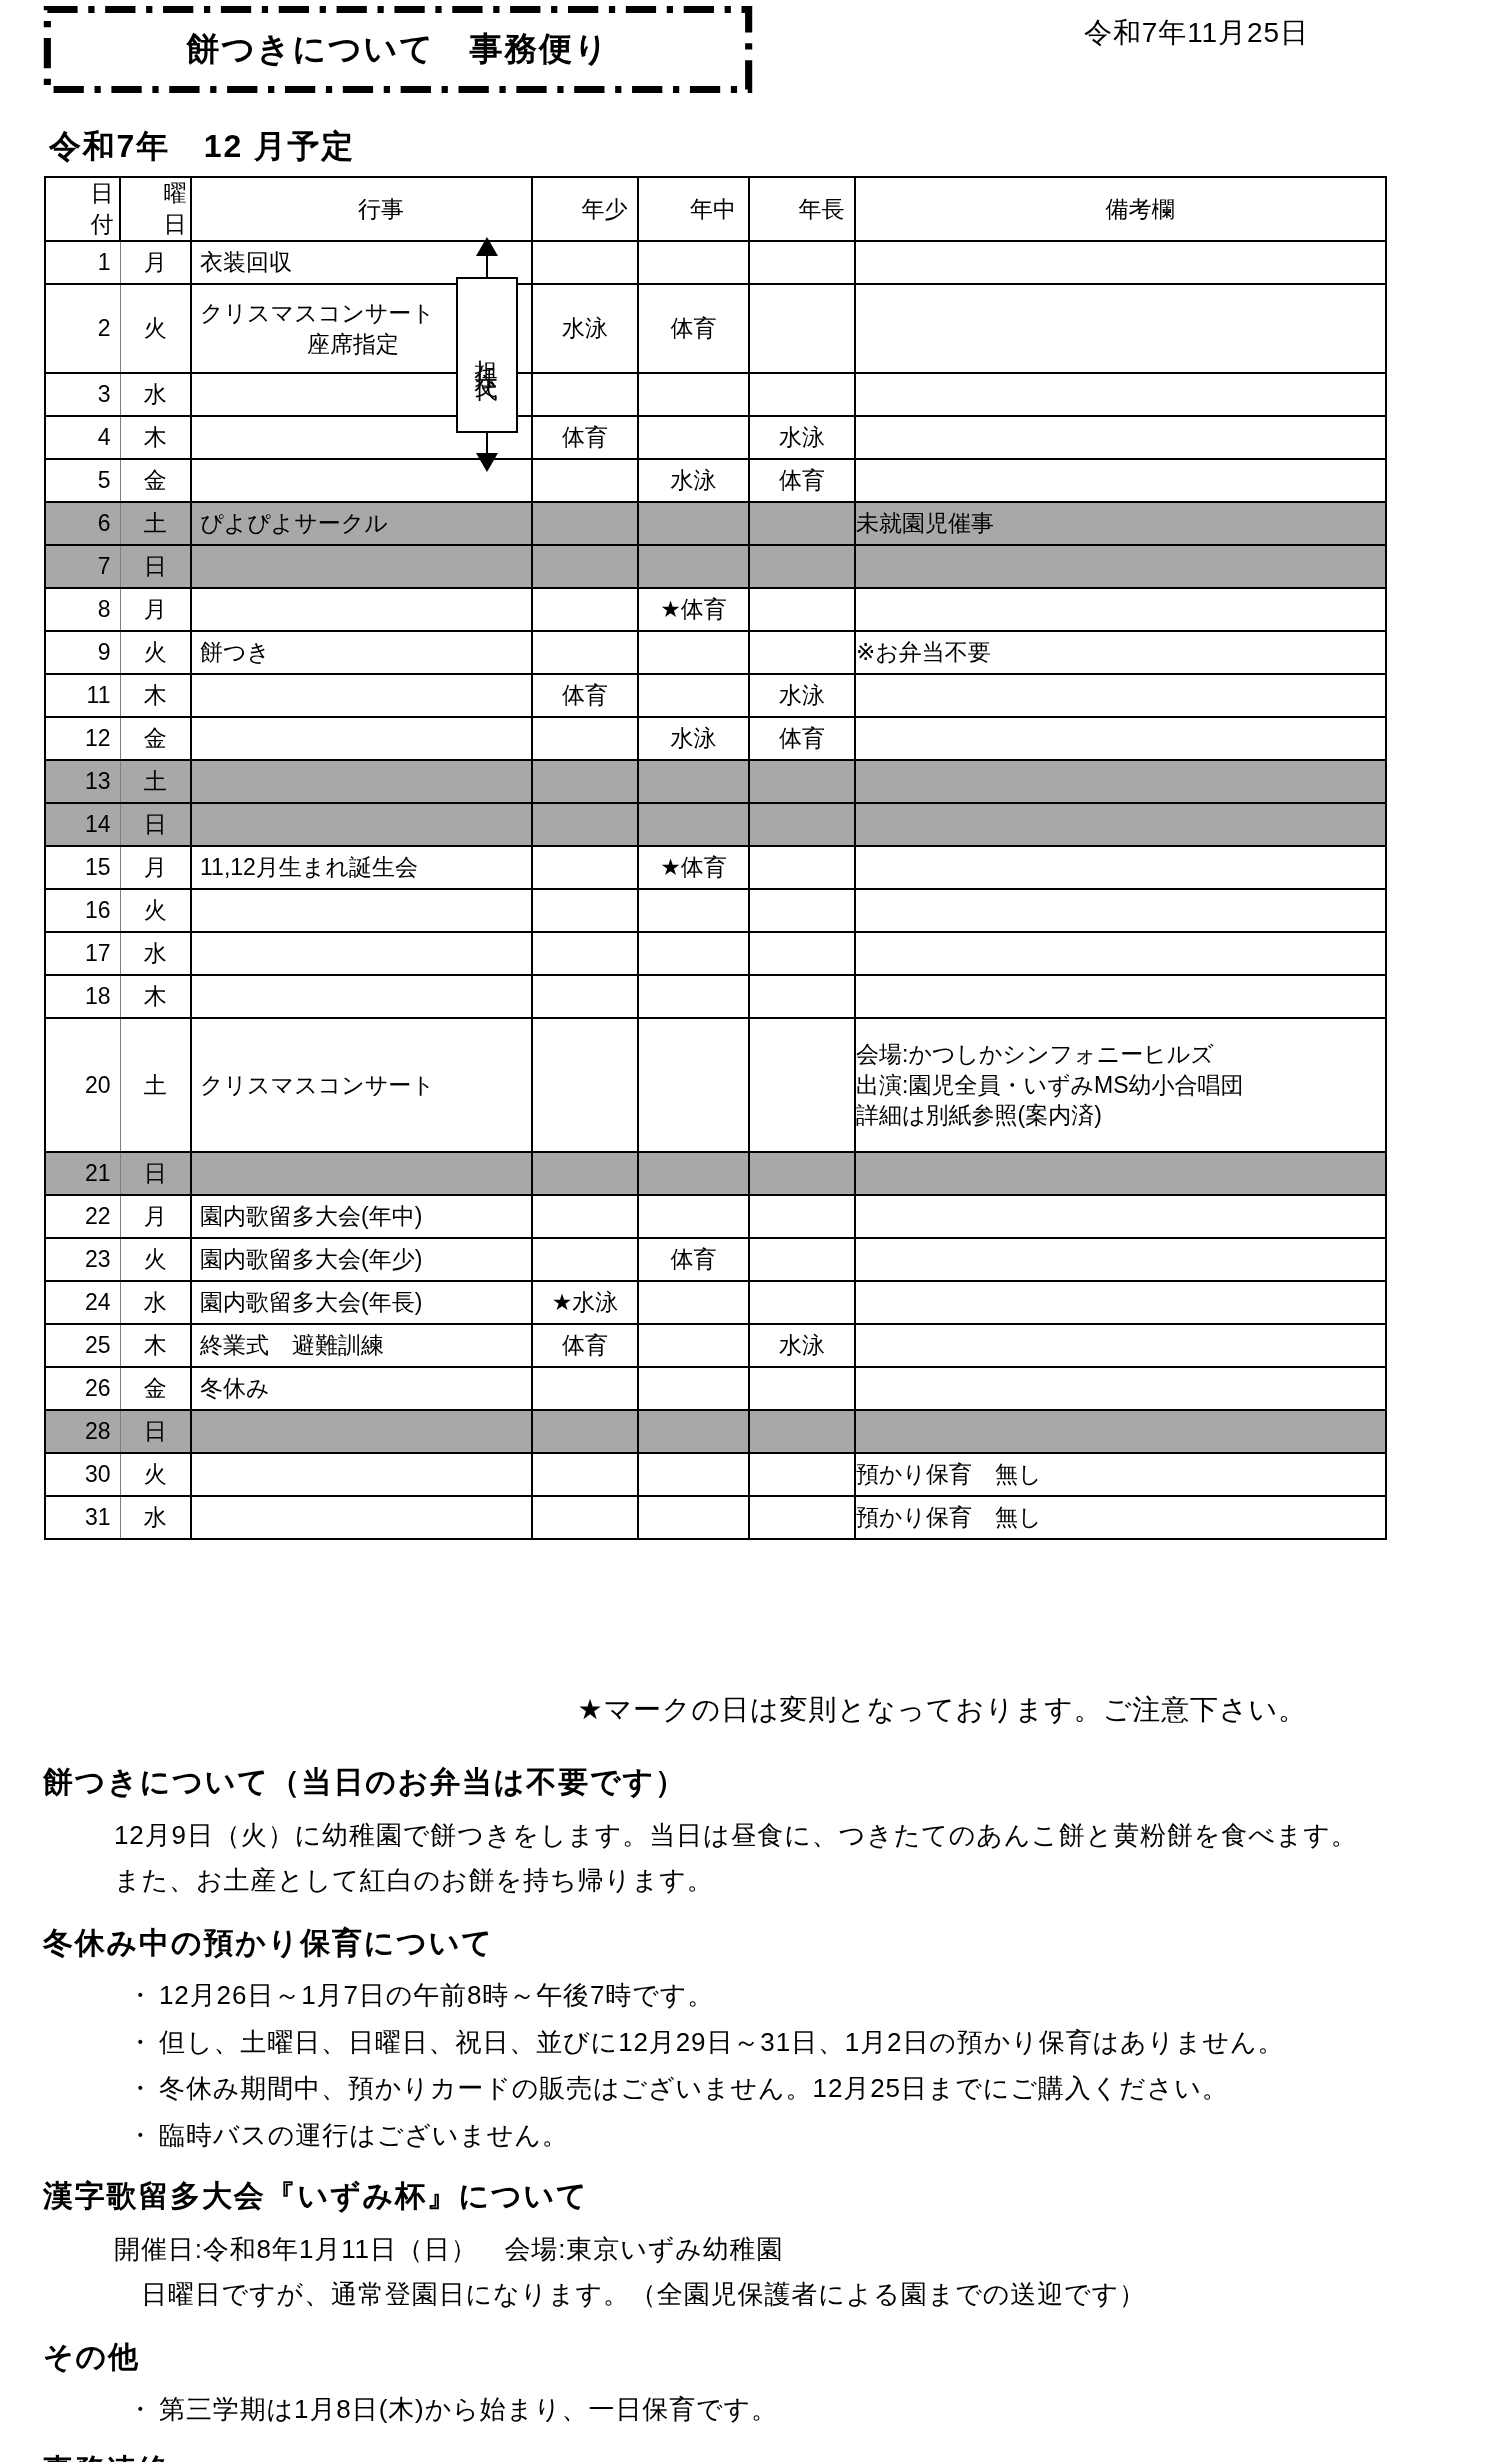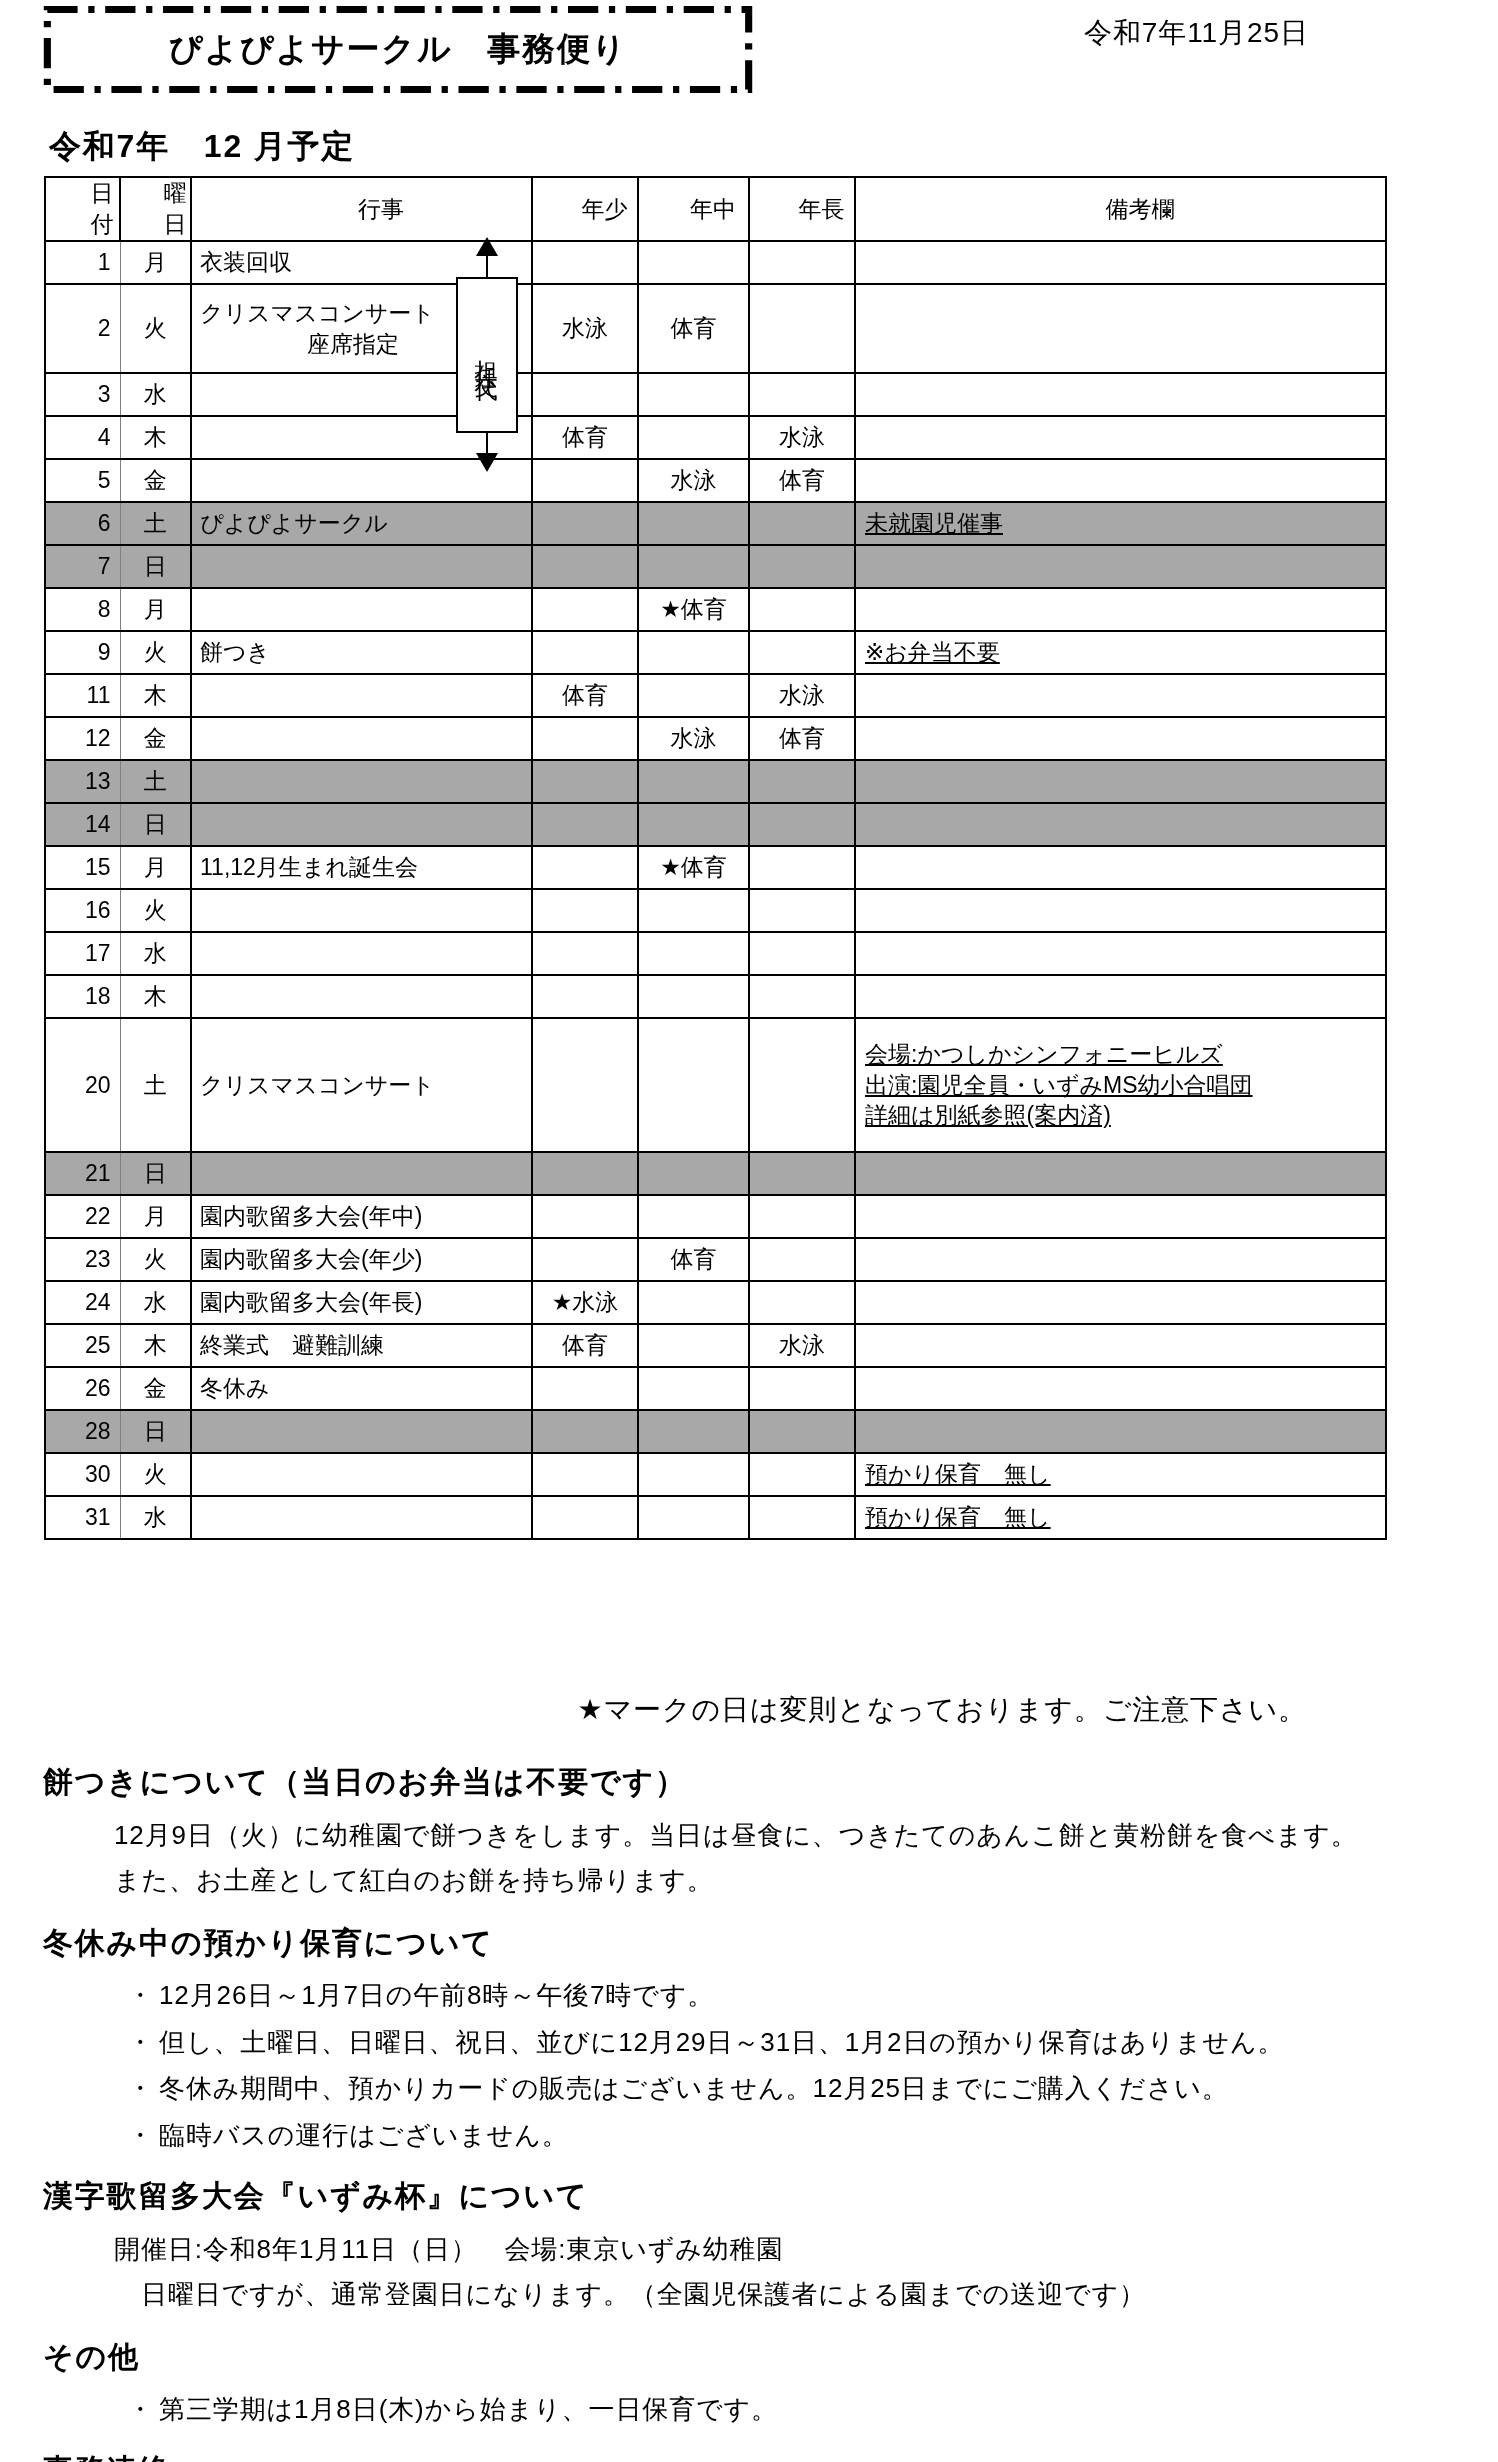--- a/index.html
+++ b/index.html
@@ -26,21 +26,21 @@
   tbody tr{height:43px;}
   tbody tr.h2row{height:89px;}
   tbody tr.h3row{height:134px;}
   th{font-weight:normal;text-align:center;padding-left:39px;}
   td.c-date{text-align:right;padding-right:9px;}
   tbody td.c-date{border-right:0.9px solid #808080;}
   tbody td.c-day{border-left:0.9px solid #808080;}
   td.c-day{text-align:center;}
   td.c-event{text-align:left;padding-left:8px;}
   td.c-ns,td.c-nc,td.c-nl{text-align:center;}
-  td.c-rem{text-align:left;padding-left:9px;line-height:1.32;text-decoration:underline;}
+  td.c-rem{text-align:left;line-height:1.32;}
   tr.gray td{background:#a8a8a8;}
   .event2{margin-left:107px;}
 
   
   .annot{
     position:absolute;left:409px;top:61px;width:68px;z-index:5;
     display:flex;flex-direction:column;align-items:center;
   }
   .arrow-head-up{width:0;height:0;border-left:11.6px solid transparent;border-right:11.6px solid transparent;border-bottom:19.6px solid #000;}
   .arrow-head-down{width:0;height:0;border-left:11.6px solid transparent;border-right:11.6px solid transparent;border-top:19.6px solid #000;}
@@ -65,21 +65,21 @@
 </style>
 </head>
 <body>
 
 <div class="page">
 
   <div class="title-box">
     <svg width="712" height="89" viewBox="0 0 798 100">
       <rect x="5" y="5" width="788" height="90" fill="none" stroke="#000" stroke-width="8" stroke-dasharray="34 12 7 12"></rect>
     </svg>
-    <div class="title-text">ぴよぴよサークル　事務便り</div>
+    <div class="title-text">餅つきについて　事務便り</div>
   </div>
 
   <div class="doc-date">令和7年11月25日</div>
   <div class="subtitle">令和7年　12 月予定</div>
 
   <div class="table-wrap">
     <table>
       <colgroup>
         <col style="width:75px">
           <col style="width:71px">

